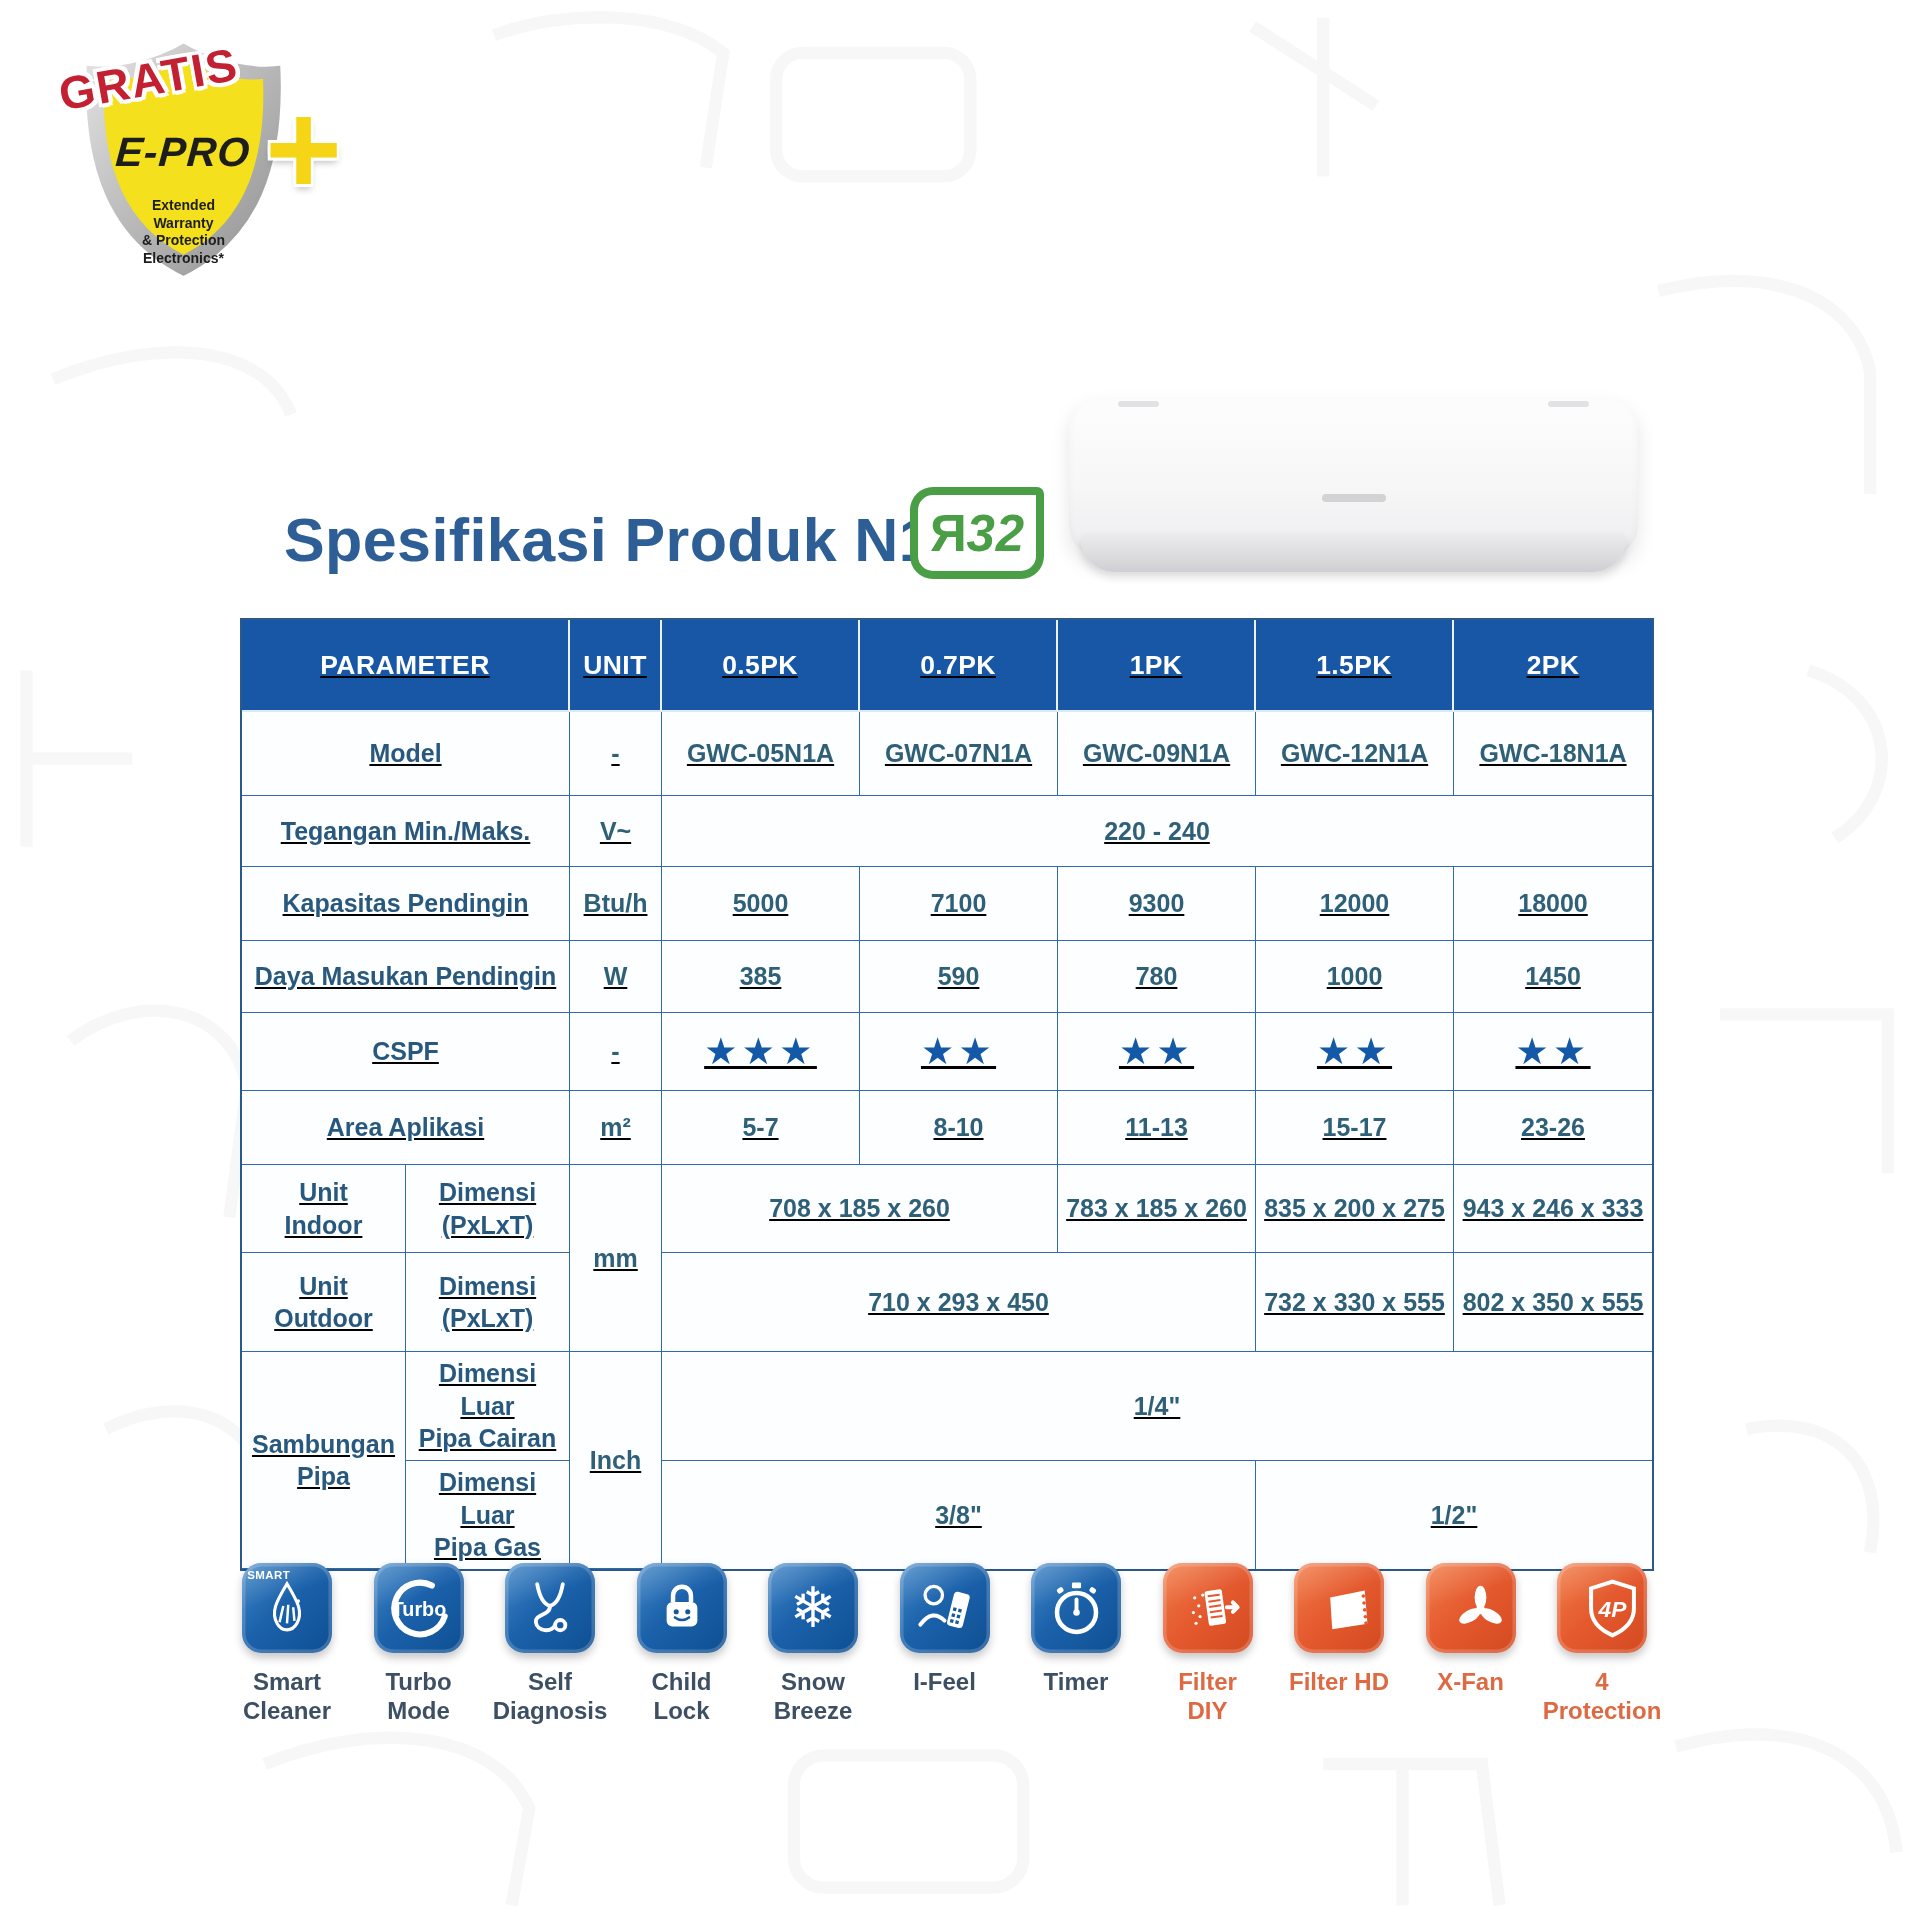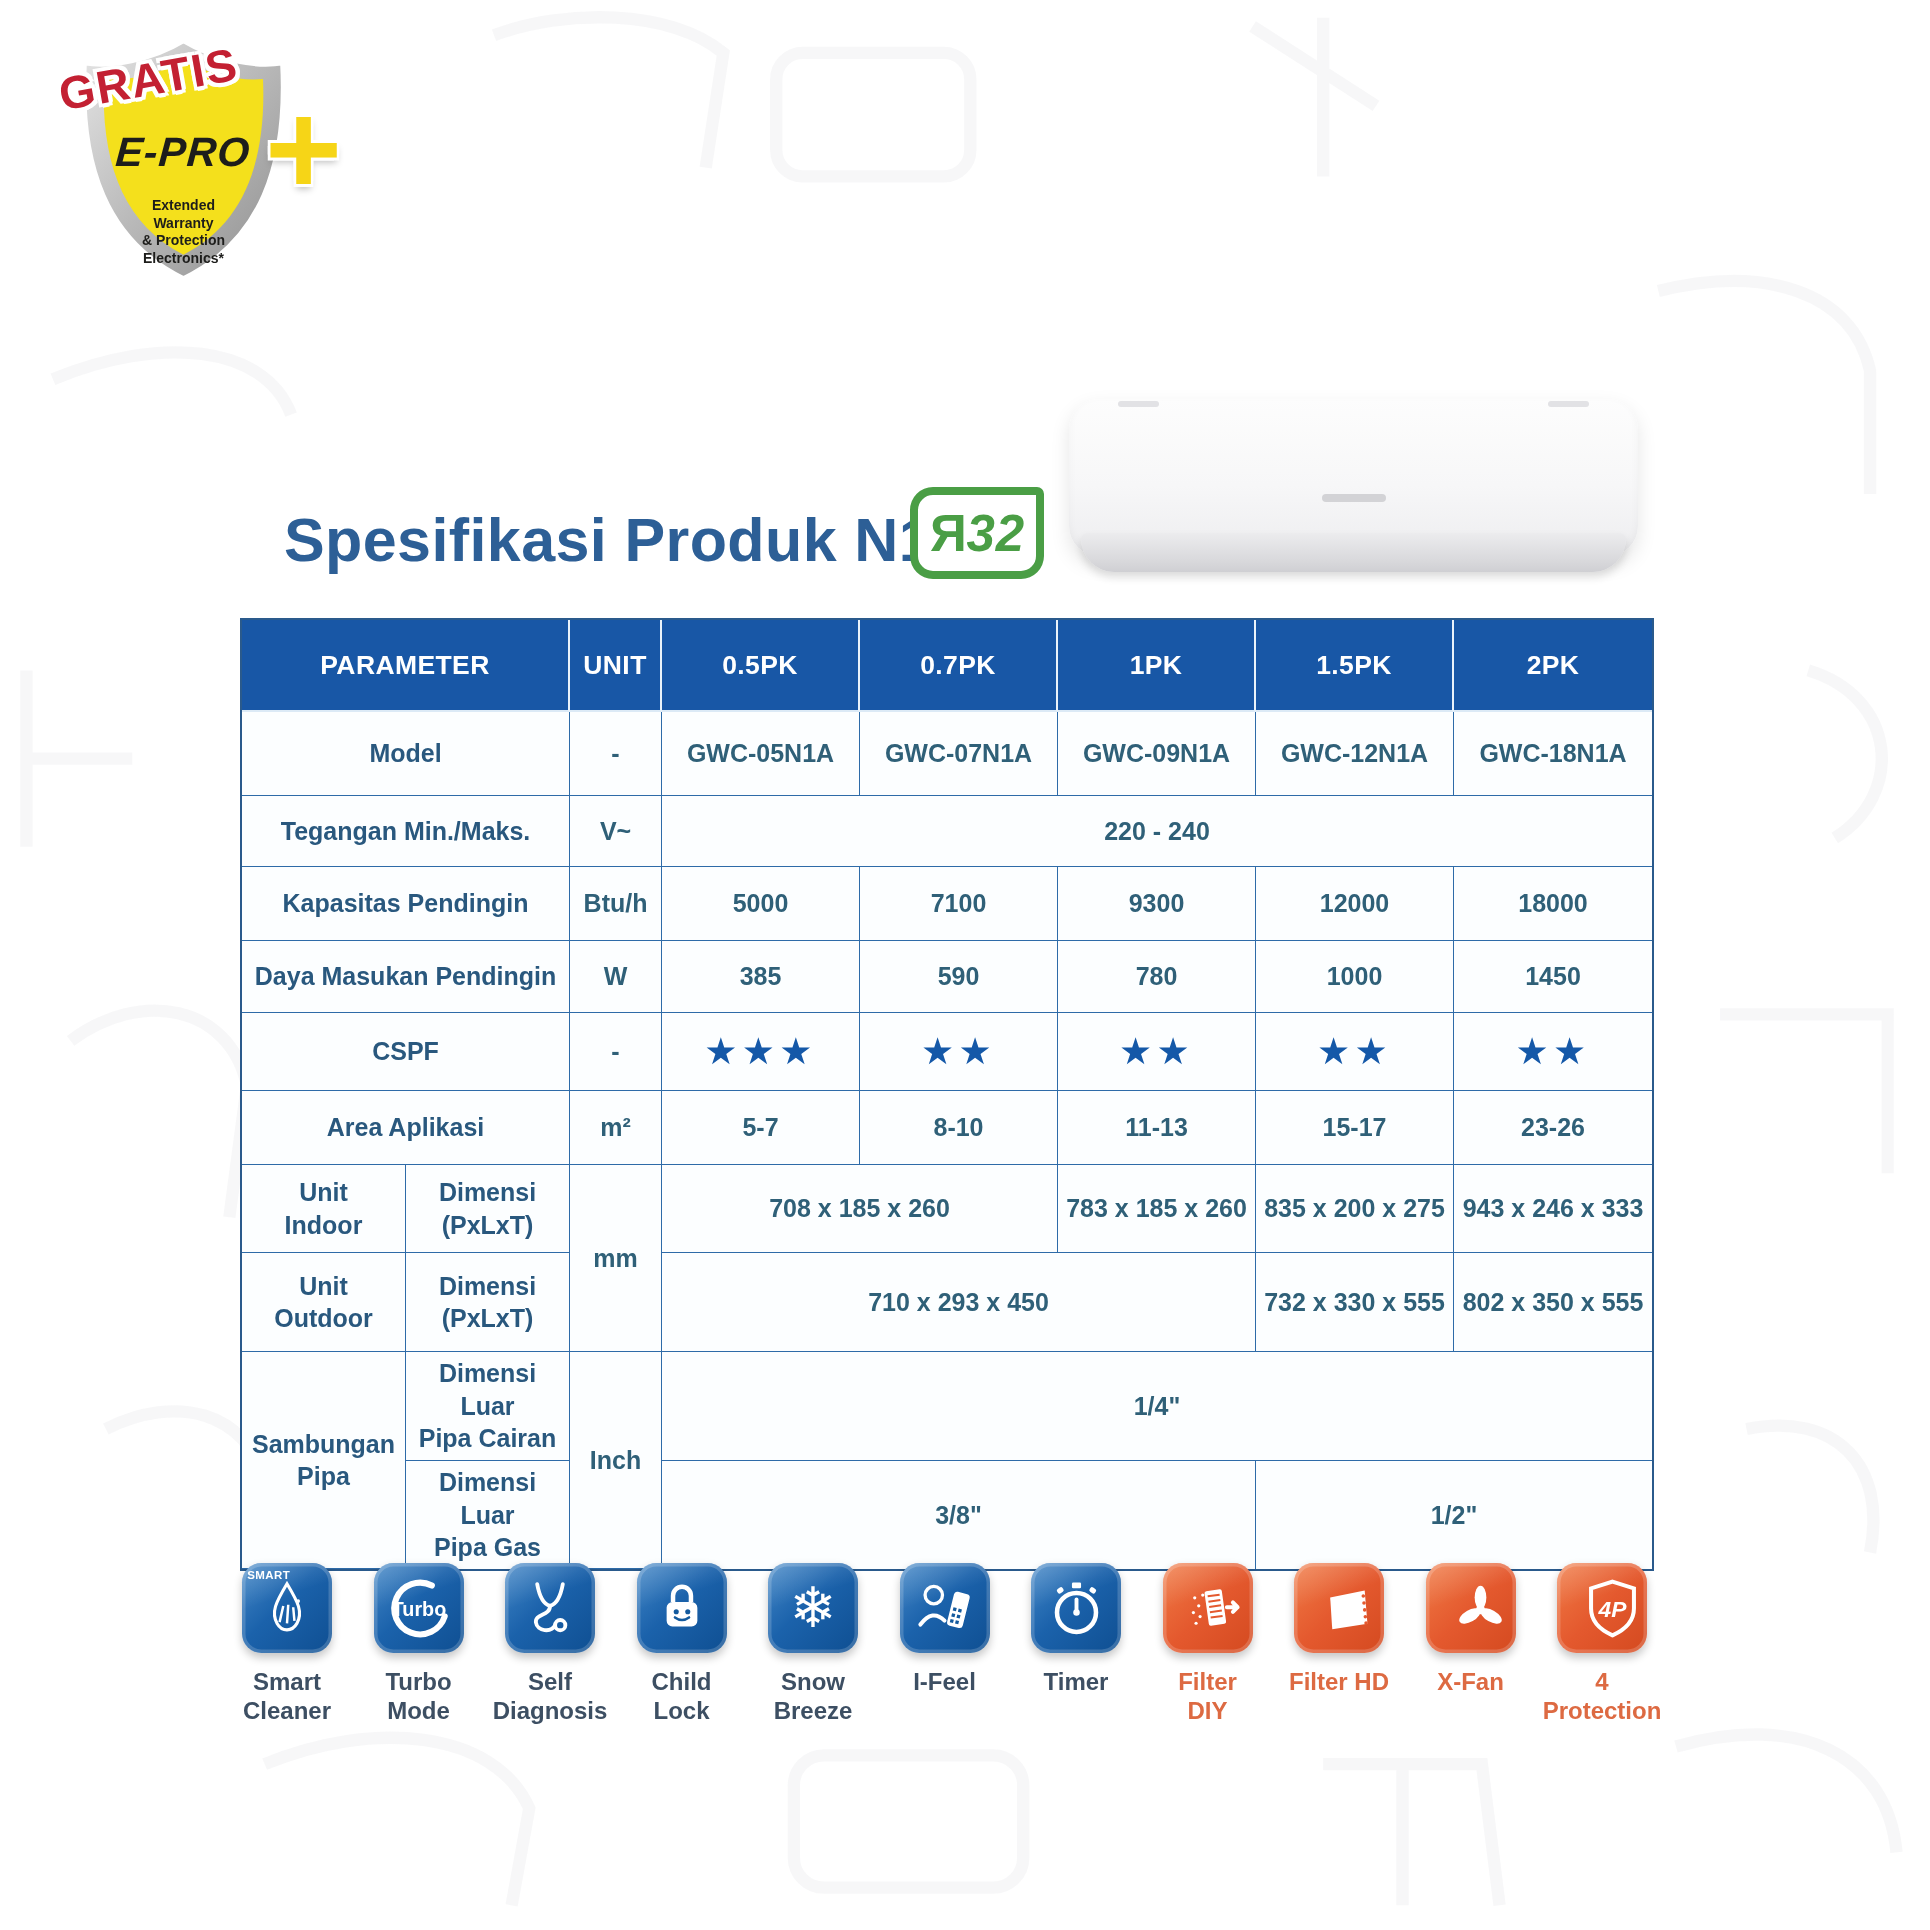--- a/index.html
+++ b/index.html
@@ -51,21 +51,21 @@
   .ac-lip {
     position:absolute; left:12.4px; right:12.4px; bottom:0; height:39px; border-radius:7px 7px 39px 39px;
     background:linear-gradient(180deg,#ececee 0%,#d9d9dc 70%,#cfcfd3 100%);
     box-shadow:0 5.3px 8.8px rgba(0,0,0,.12);
   }
   .ac-logo { position:absolute; left:50%; top:95px; transform:translateX(-50%); width:64px; height:8px; border-radius:4.4px; background:#d3d3d6; }
   .ac-vent { position:absolute; top:1.8px; width:41px; height:6.2px; border-radius:3.5px; background:#e2e2e5; }
 
   
   table.spec { position:absolute; left:240px; top:618px; width:1408px; border-collapse:separate; border-spacing:0;
-    border:2.6px solid #2a5a8c; table-layout:fixed; background:#fdfeff; }
+    border:2.6px solid #2a5a8c; table-layout:fixed; background:#fdfeff;text-decoration:underline; }
   .spec th, .spec td { border-right:1.8px solid #2e6ba8; border-bottom:1.8px solid #2e6ba8; text-align:center; vertical-align:middle; }
   .spec th { background:#1857a6; color:#ffffff; font-size:26.5px; font-weight:800; letter-spacing:0.4px;
     border-right:2.6px solid #eaf3fb; border-bottom:2.6px solid #dcEAf6; height:92px; }
   .spec th:last-child { border-right:none; }
   .spec td:last-child { border-right:none; }
   .spec tr:last-child td { border-bottom:none; }
   .spec td { color:#2f6078; font-size:25px; font-weight:700; background:#fcfeff; padding:5.3px 3.5px; }
   .spec td.lbl { color:#29587e; }
   .spec td.stars { color:#1458a8; font-size:37px; letter-spacing:4.4px; font-weight:400; }
   .ml { white-space:pre-line; line-height:1.3; }

